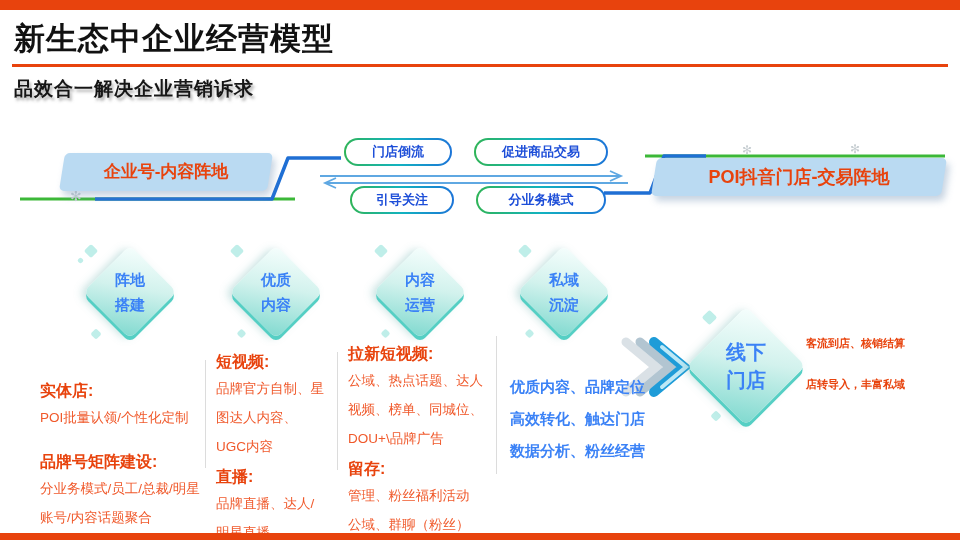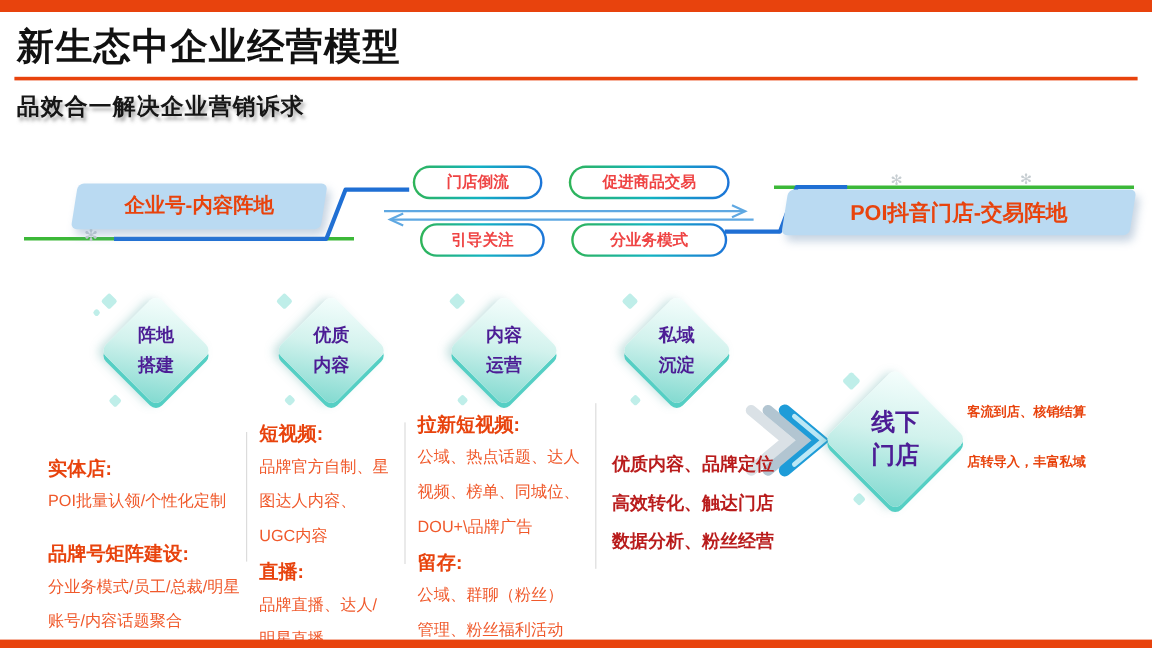--- a/index.html
+++ b/index.html
@@ -21,36 +21,36 @@
   .banner .banner-text { position:absolute; width:100%; text-align:center; font-weight:bold; color:#e8430d;
             transform:skewX(9deg); }
   .banner-left  { left:62px;  top:153px; width:208px; height:38px; }
   .banner-left .banner-text  { line-height:38px; font-size:17px; }
   .banner-right { left:654px; top:158px; width:290px; height:38px; }
   .banner-right .banner-text { line-height:38px; font-size:18px; }
 
   .pill { position:absolute; padding:2px; border-radius:16px;
           background:linear-gradient(90deg,#2fb457,#12b3c0,#1c74d8); }
   .pill-inner { background:#fff; border-radius:14px; height:24px; line-height:24px; text-align:center;
-          font-size:13px; font-weight:bold; color:#ef4444; padding:0 8px; white-space:nowrap; }
+          font-size:13px; font-weight:bold; color:#1d4ed8; padding:0 8px; white-space:nowrap; }
   .pill1 { left:344px; top:138px; width:104px; }
   .pill2 { left:474px; top:138px; width:130px; }
   .pill3 { left:350px; top:186px; width:100px; }
   .pill4 { left:476px; top:186px; width:126px; }
 
   .diamond { position:absolute; transform:rotate(45deg); border-radius:7px;
              background:linear-gradient(145deg,#f6fefd 0%,#d2f2ed 45%,#7fd9cf 100%);
              box-shadow:3px 3px 0 #55cfc4, -2px 4px 8px rgba(90,170,165,0.35); }
   .d-small { width:66px; height:66px; }
   .d1 { left:97px;  top:259px; }
   .d2 { left:243px; top:259px; }
   .d3 { left:387px; top:259px; }
   .d4 { left:531px; top:259px; }
   .d-final { width:84px; height:84px; left:704px; top:324px; }
-  .diamond-label { position:absolute; text-align:center; font-weight:bold; color:#4c1d95; }
+  .diamond-label { position:absolute; text-align:center; font-weight:bold; color:#3b82f6; }
   .dl-small { width:80px; font-size:15px; line-height:25px; }
   .dl1 { left:90px;  top:267px; }
   .dl2 { left:236px; top:267px; }
   .dl3 { left:380px; top:267px; }
   .dl4 { left:524px; top:267px; }
   .dl-final { width:90px; font-size:20px; line-height:28px; left:701px; top:338px; }
 
   .mini { position:absolute; transform:rotate(45deg); background:#bfeee9; border-radius:2px; }
 
   .vdiv { position:absolute; width:1px; background:#dcdcdc; }
@@ -60,21 +60,21 @@
 
   .col { position:absolute; }
   .col .h { font-weight:bold; color:#e8430d; margin:0 0 7px 0; font-size:16px; white-space:nowrap; }
   .col .l { color:#f0592b; font-size:13.5px; margin:0 0 11px 0; white-space:nowrap; }
   .col .gap { height:14px; }
   .col1 { left:40px;  top:358px;margin-top:23px; }
   .col2 { left:216px; top:352px; }
   .col3 { left:348px; top:344px; }
 
   .summary { position:absolute; left:510px; top:378px; }
-  .summary .s { font-weight:bold; color:#b91c1c; font-size:15px; margin:0 0 13px 0; white-space:nowrap; }
+  .summary .s { font-weight:bold; color:#3b82f6; font-size:15px; margin:0 0 13px 0; white-space:nowrap; }
 
   .final-notes { position:absolute; left:806px; top:336px; }
   .final-notes .n { font-weight:bold; color:#e8430d; font-size:11px; margin:0 0 26px 0; white-space:nowrap; }
 
   .sparkle { position:absolute; color:#c7ced2; font-size:14px; }
 </style>
 </head>
 <body>
 
 <div class="slide">
@@ -196,22 +196,22 @@
     <p class="l">品牌直播、达人/</p>
     <p class="l">明星直播</p>
   </div>
 
   <div class="col col3">
     <p class="h">拉新短视频:</p>
     <p class="l">公域、热点话题、达人</p>
     <p class="l">视频、榜单、同城位、</p>
     <p class="l">DOU+\品牌广告</p>
     <p class="h">留存:</p>
+    <p class="l">管理、粉丝福利活动</p>
     <p class="l">公域、群聊（粉丝）</p>
-    <p class="l">管理、粉丝福利活动</p>
   </div>
 
   <div class="summary">
     <p class="s">优质内容、品牌定位</p>
     <p class="s">高效转化、触达门店</p>
     <p class="s">数据分析、粉丝经营</p>
   </div>
 
   <div class="final-notes">
     <p class="n">客流到店、核销结算</p>

